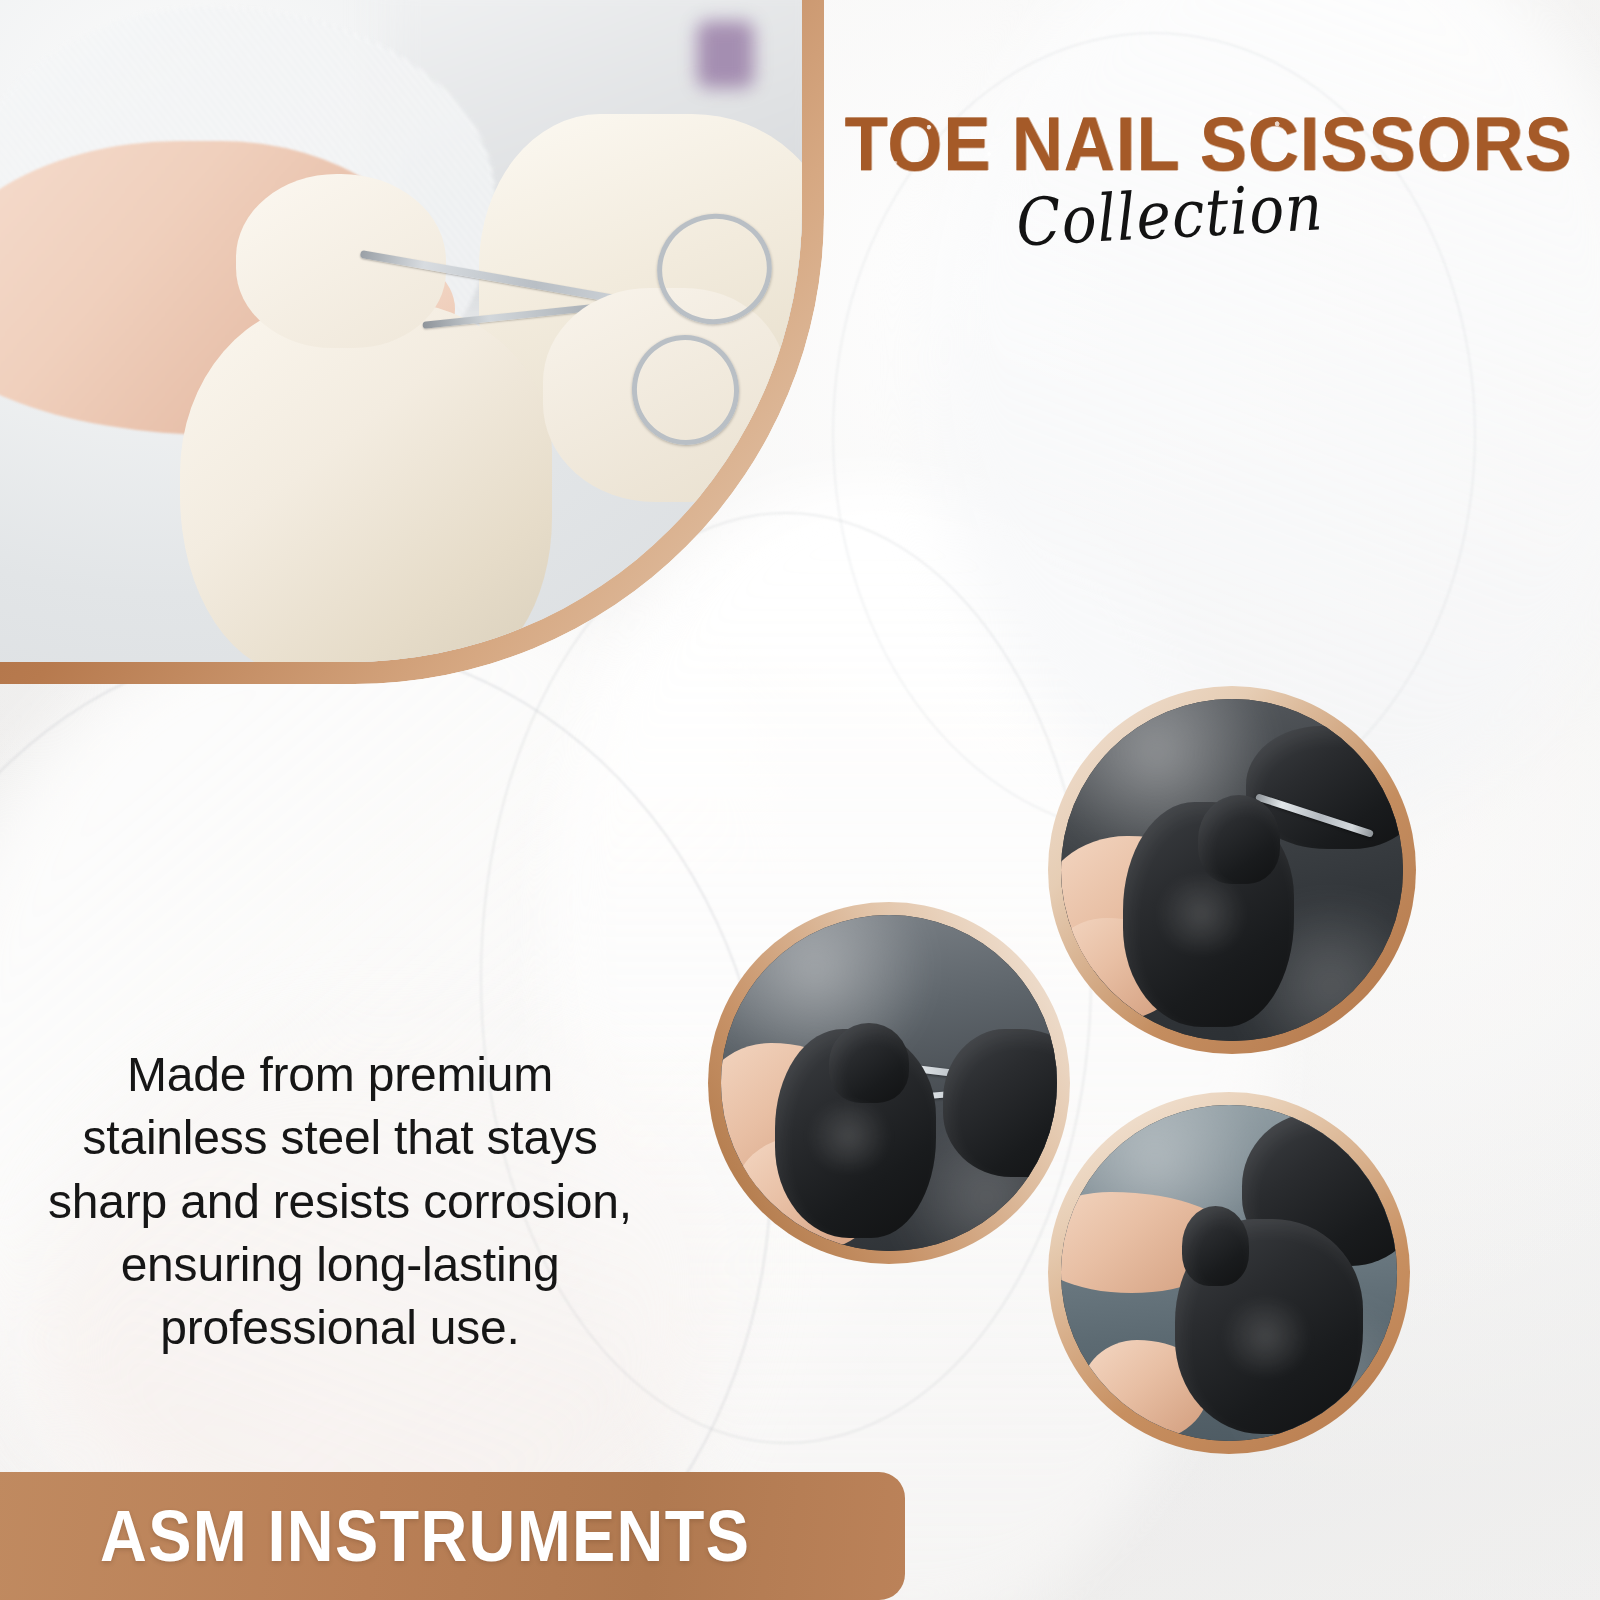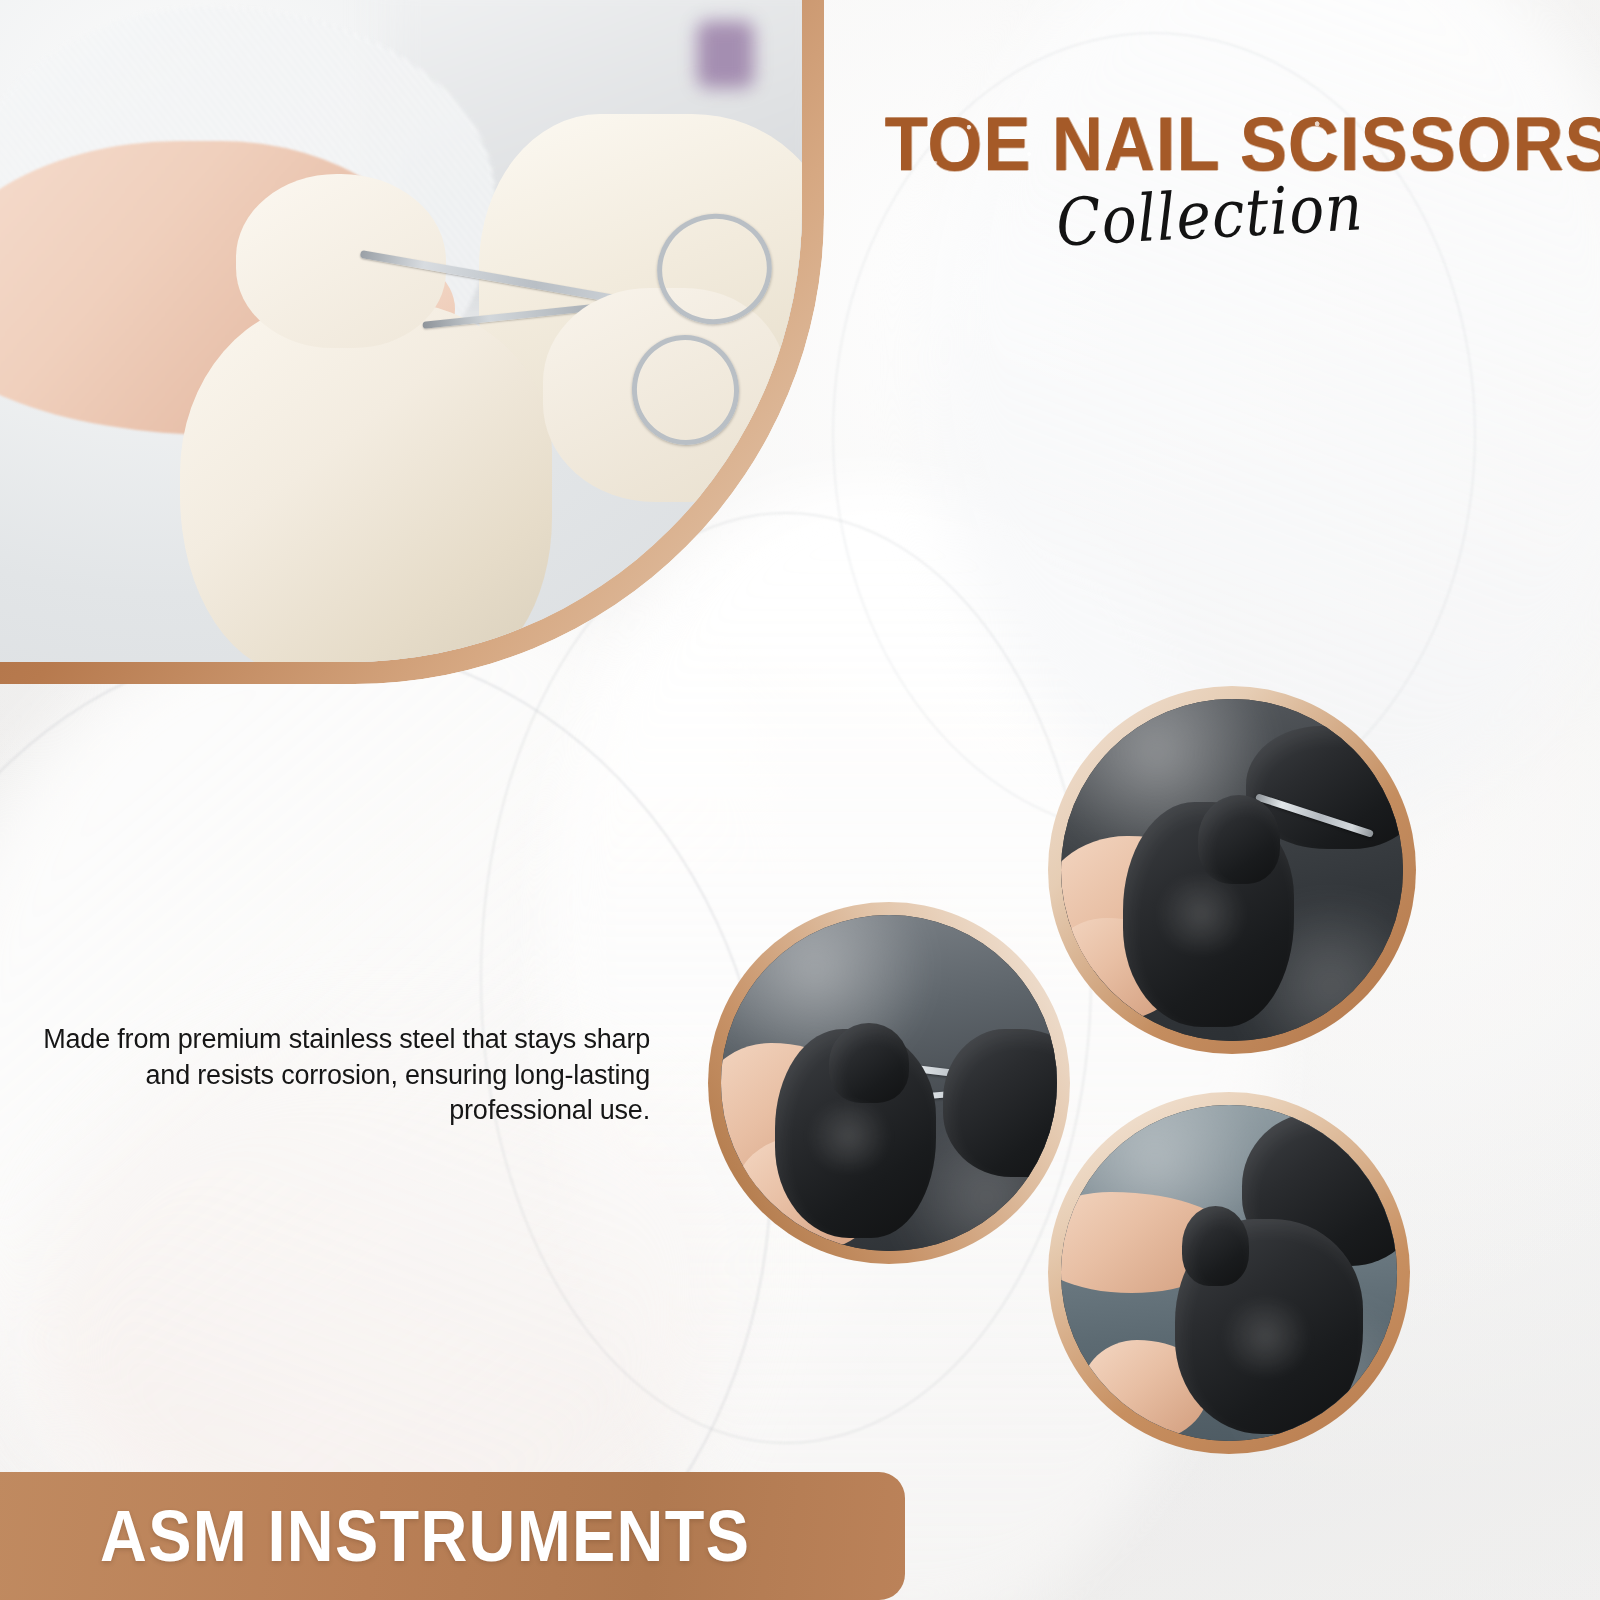--- a/index.html
+++ b/index.html
@@ -184,21 +184,21 @@
     border: 5px solid #b9bfc5;
     border-radius: 50%;
     box-shadow: 0 1px 3px rgba(0,0,0,0.25);
   }
   .hp-ring1 { left: 82%; top: 33%; width: 13%; height: 15%; transform: rotate(-14deg); }
   .hp-ring2 { left: 79%; top: 51%; width: 12%; height: 15%; transform: rotate(-10deg); }
 
   
   .header-block {
     position: absolute;
-    left: 860px;
+    left: 820px;
     top: 108px;
     width: 700px;
     text-align: center;
   }
   .title-main {
     font-family: "Liberation Sans Narrow", "Liberation Sans", sans-serif;
     font-weight: 700;
     font-size: 76px;
     line-height: 0.95;
     letter-spacing: 1px;
@@ -255,22 +255,22 @@
     letter-spacing: -0.2px;
     font-weight: 400;
   }
 
   
   .left-para {
     position: absolute;
     left: 30px;
     top: 995px;
     width: 620px;
-    text-align: right;
-    font-size: 27px;
+    text-align: center;
+    font-size: 48px;
     line-height: 1.32;
     color: #161616;
     letter-spacing: -0.2px;
   }
 
   
   .circ {
     position: absolute;
     border-radius: 50%;
     padding: 13px;

